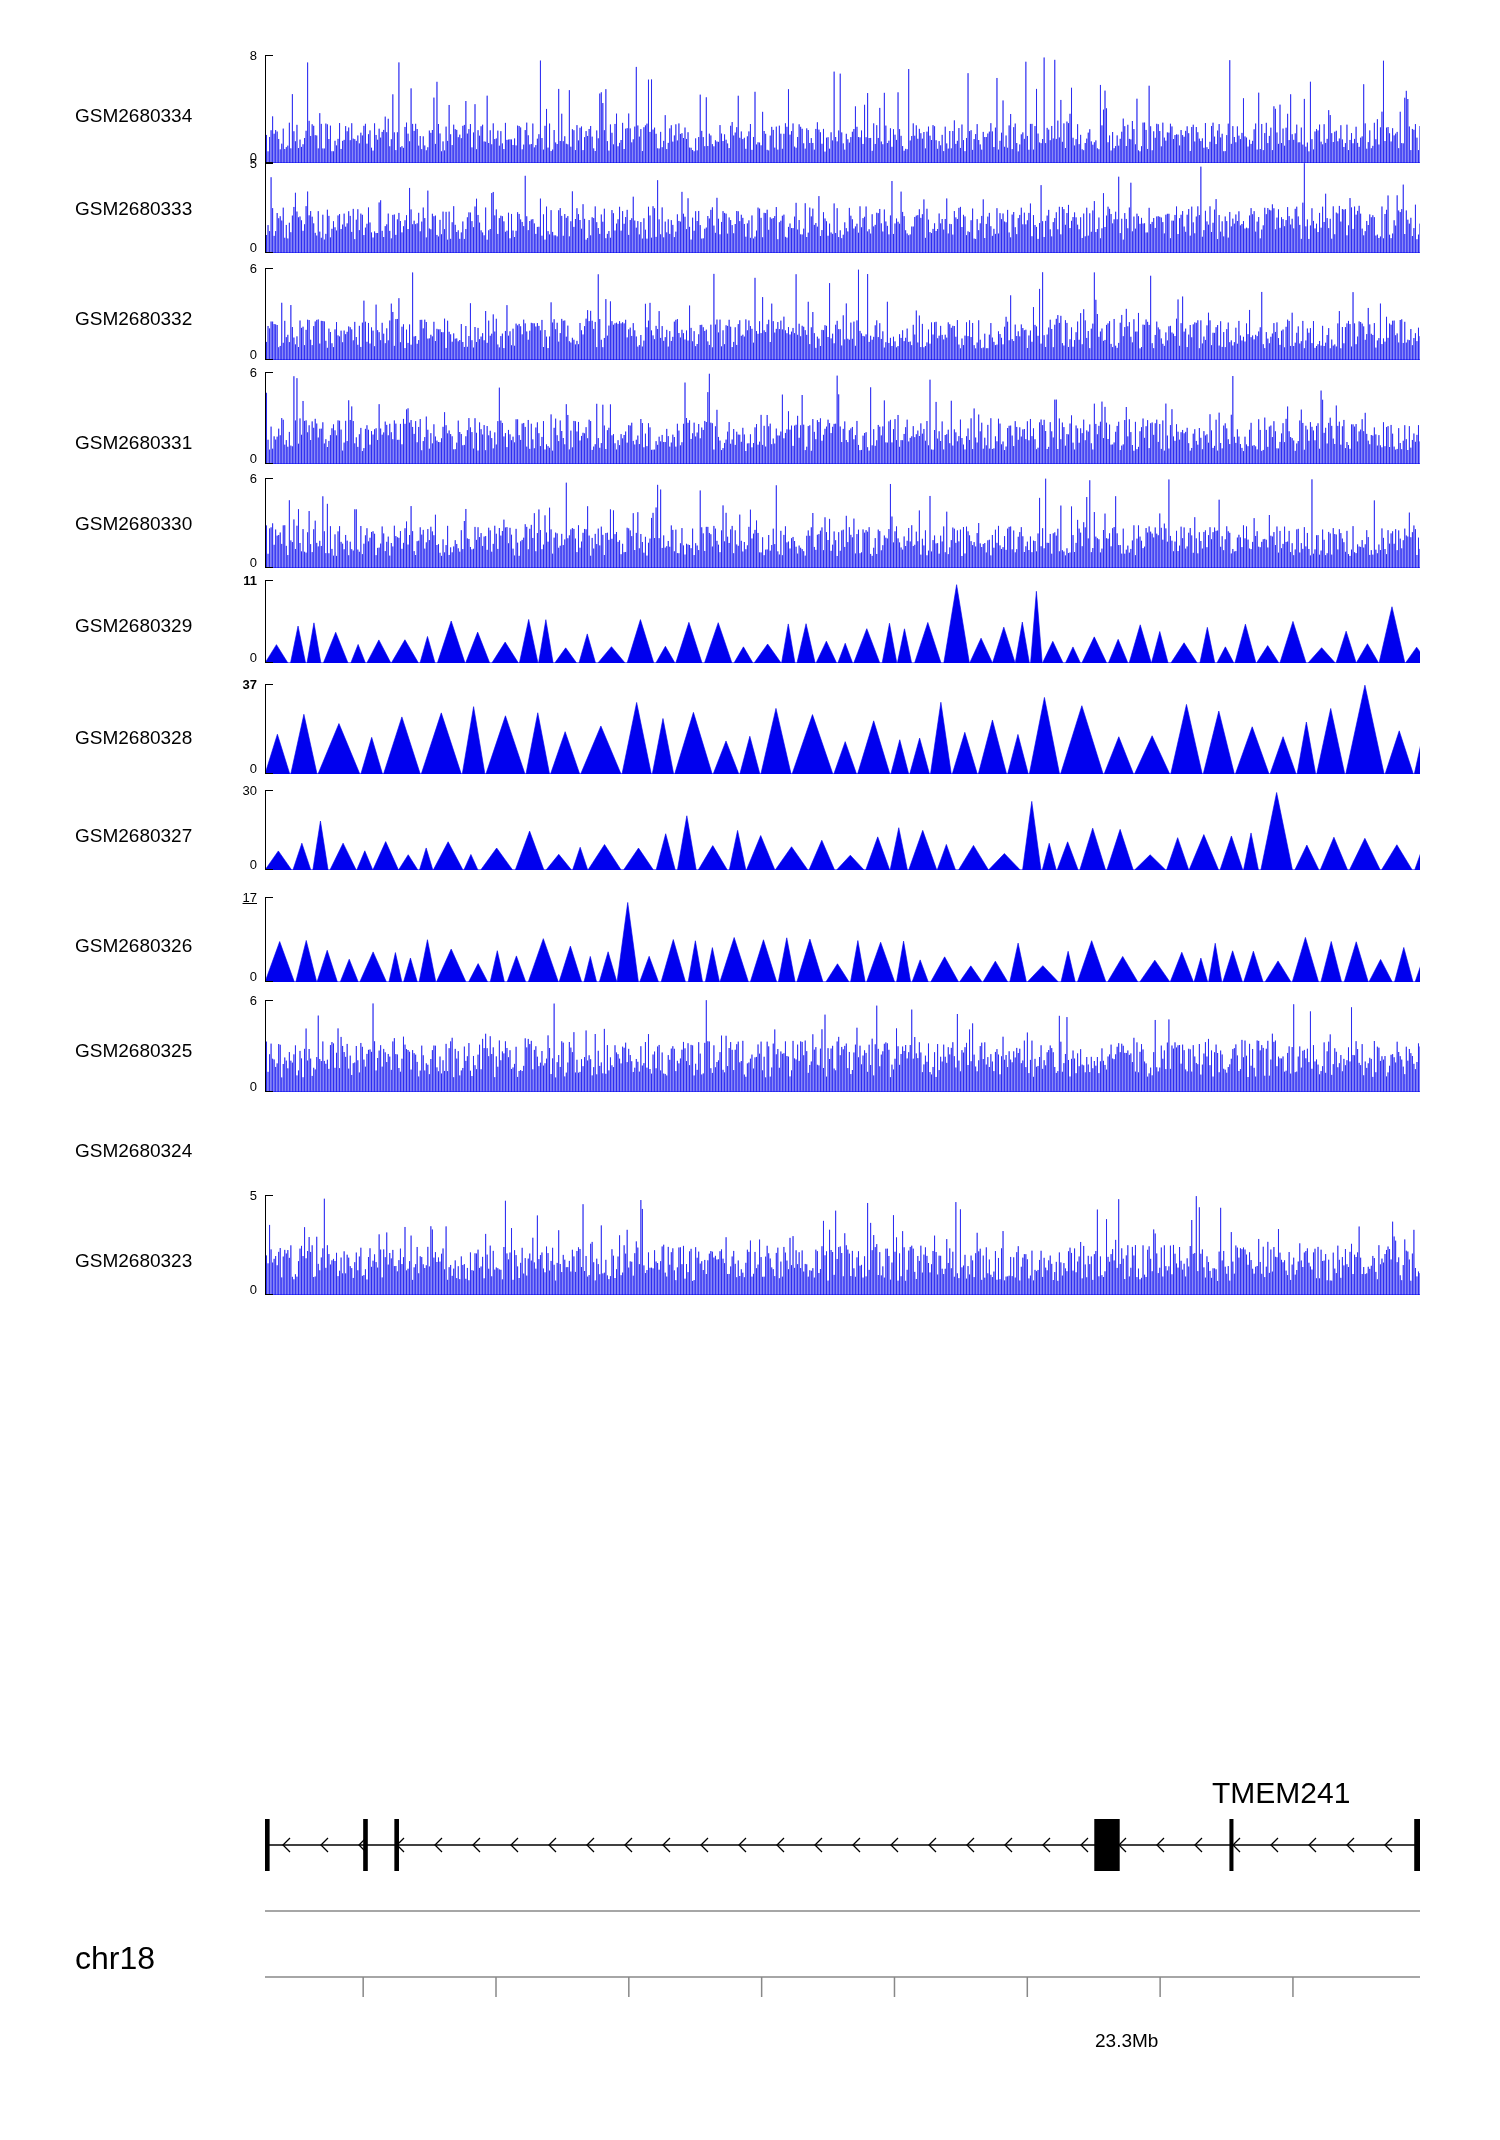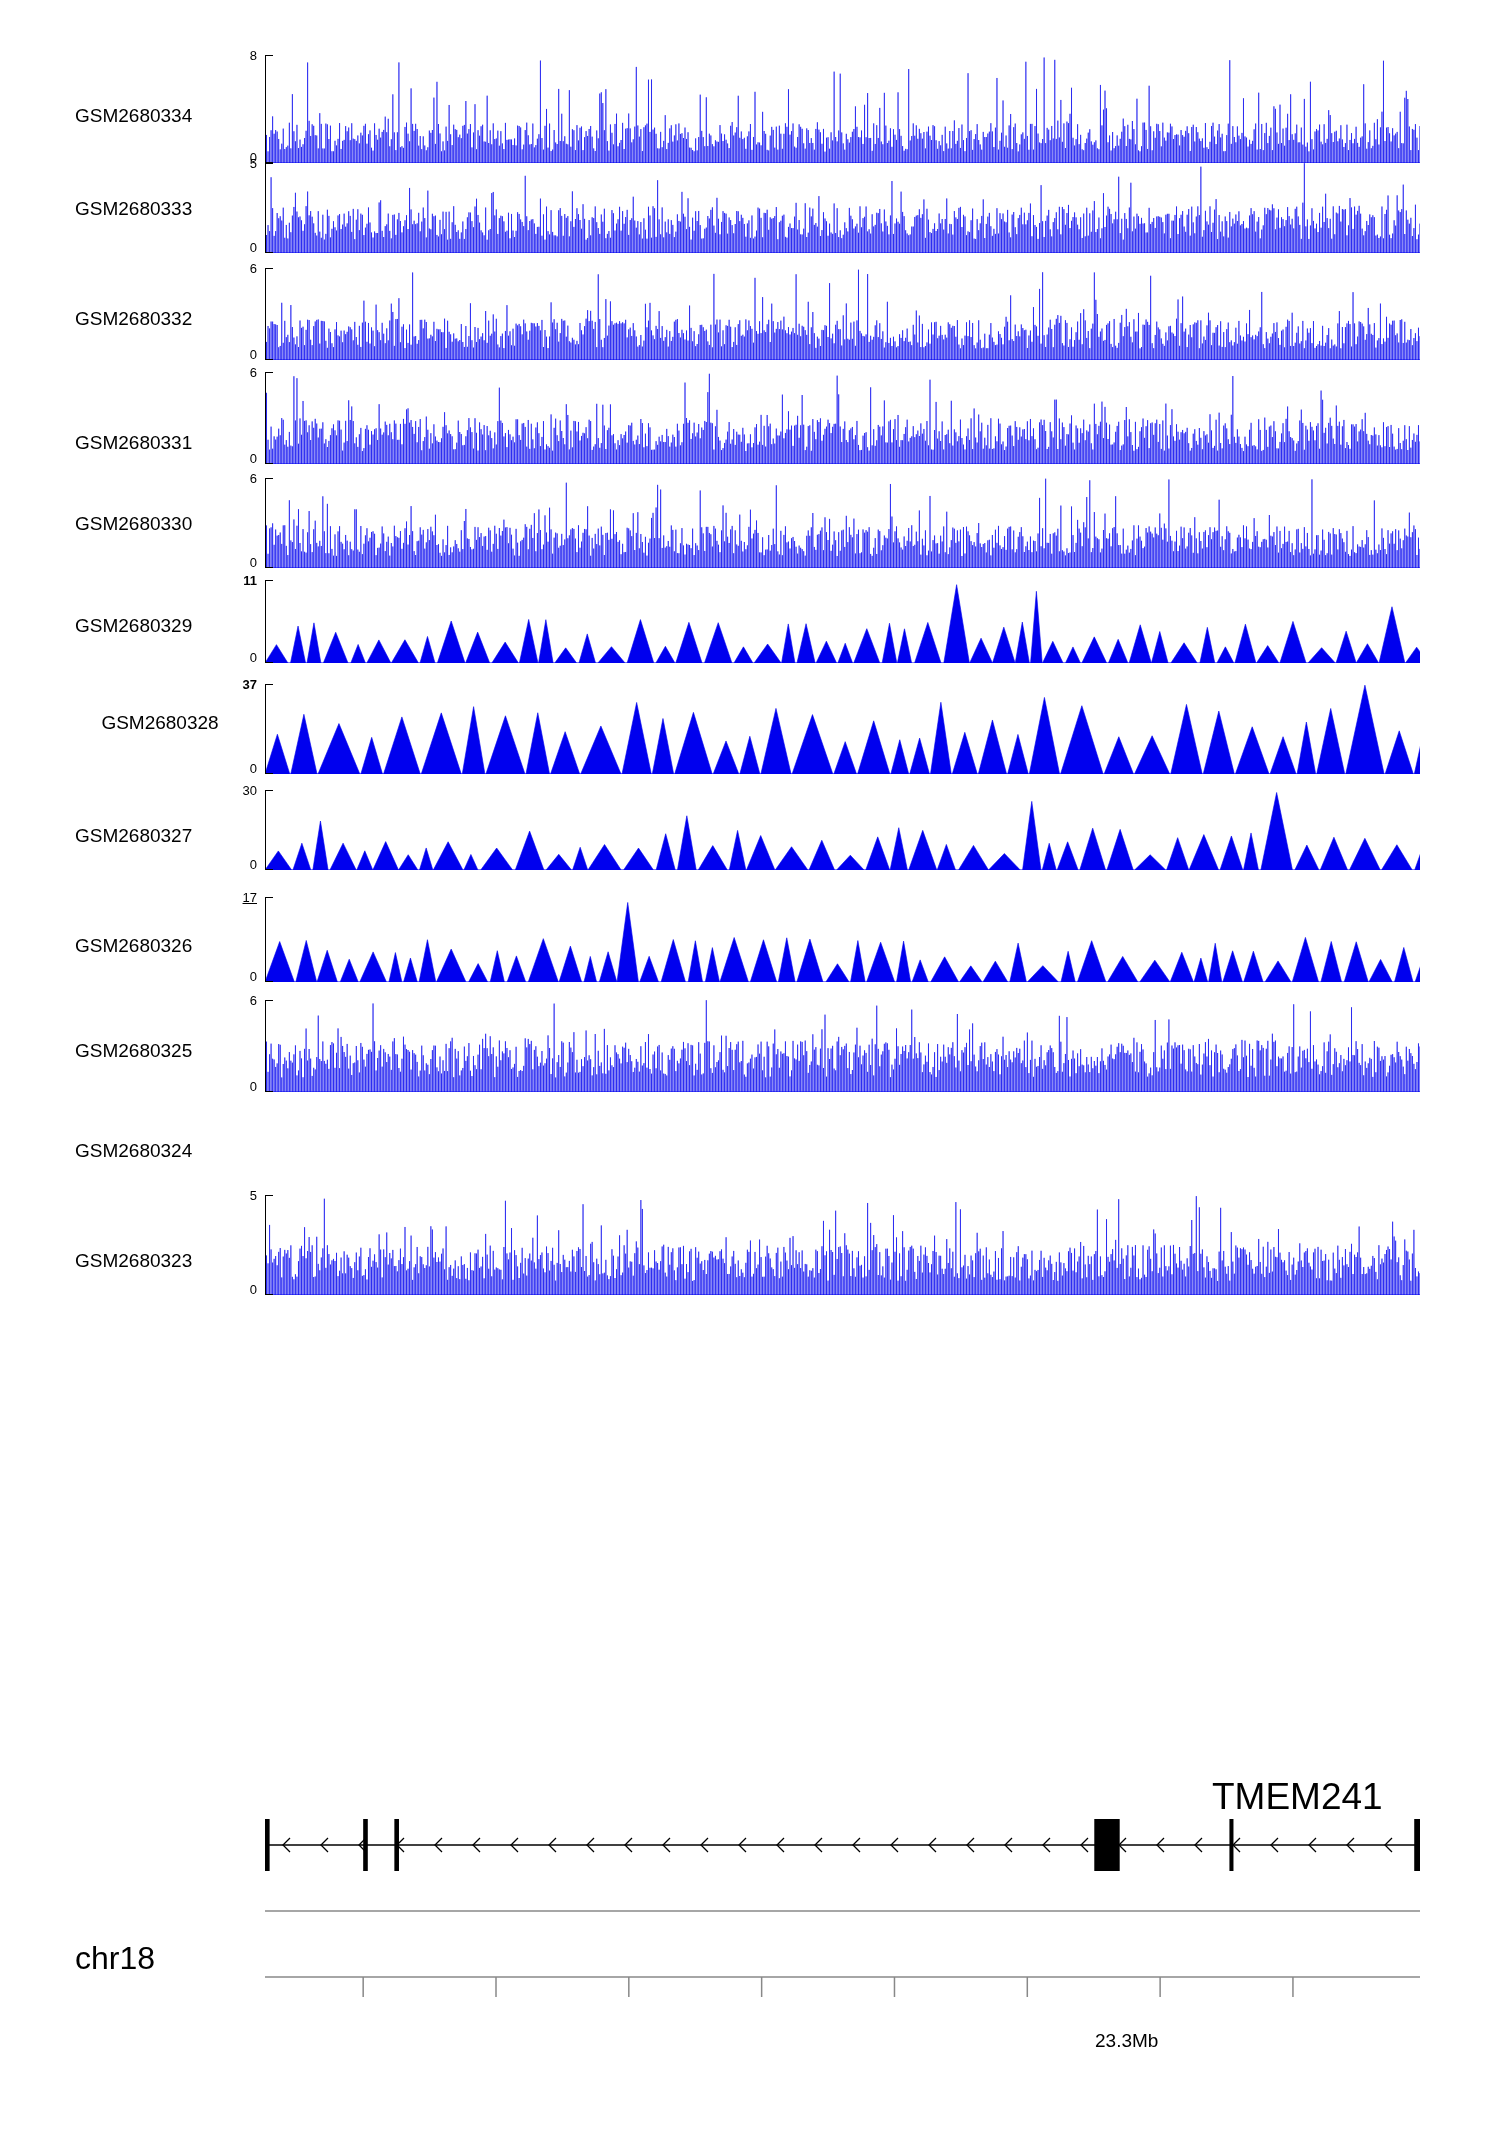--- a/index.html
+++ b/index.html
@@ -56,21 +56,21 @@
     width: 40px;
     line-height: 1;
   }
   .gene-row {
     position: absolute;
     left: 0;
     width: 1500px;
   }
   .gene-name {
     position: absolute;
-    font-size: 37px;
+    font-size: 30px;
     color: #000;
     white-space: nowrap;
   }
   .chrom-label {
     position: absolute;
     font-size: 32px;
     color: #000;
   }
   .ruler-label {
     position: absolute;
@@ -156,21 +156,21 @@
         <div class="track-plot" style="top: 0px; height: 83px;">
           <svg viewBox="0 0 1155 83" preserveAspectRatio="none">
             <path d="M0,83 L0.00,83 L11.45,64.63 L22.90,83 L25.51,83 L33.05,46.03 L40.60,83 L41.99,83 L48.95,42.85 L55.90,83 L58.36,83 L70.69,52.25 L83.01,83 L85.81,83 L93.11,64.43 L100.41,83 L101.83,83 L113.86,59.92 L125.89,83 L126.35,83 L139.91,59.75 L153.47,83 L154.99,83 L162.49,56.44 L170.00,83 L172.38,83 L186.20,41.00 L200.03,83 L200.62,83 L212.66,52.11 L224.71,83 L226.88,83 L240.15,62.12 L253.42,83 L254.39,83 L263.68,39.44 L272.97,83 L273.55,83 L280.85,39.66 L288.14,83 L289.76,83 L300.69,67.85 L311.61,83 L313.98,83 L322.26,53.90 L330.54,83 L332.92,83 L346.47,66.68 L360.02,83 L362.11,83 L375.45,39.59 L388.79,83 L390.87,83 L400.40,66.30 L409.92,83 L410.76,83 L423.91,42.34 L437.05,83 L439.51,83 L453.22,42.67 L466.93,83 L468.99,83 L478.45,66.85 L487.90,83 L489.14,83 L502.63,63.99 L516.13,83 L516.58,83 L523.28,43.92 L529.98,83 L531.98,83 L541.06,43.71 L550.15,83 L551.12,83 L561.36,61.13 L571.59,83 L572.86,83 L580.22,63.24 L587.58,83 L588.77,83 L601.79,48.66 L614.80,83 L617.16,83 L624.48,43.23 L631.81,83 L632.36,83 L639.49,48.81 L646.62,83 L649.59,83 L662.81,42.45 L676.02,83 L678.82,83 L691.61,4.66 L704.40,83 L704.68,83 L716.05,58.16 L727.43,83 L727.50,83 L738.81,47.13 L750.12,83 L750.23,83 L757.31,42.06 L764.38,83 L765.56,83 L771.39,11.29 L777.21,83 L777.55,83 L787.80,61.34 L798.05,83 L800.50,83 L807.97,66.95 L815.44,83 L816.89,83 L829.27,56.86 L841.65,83 L843.43,83 L853.15,59.30 L862.86,83 L864.13,83 L875.21,44.79 L886.30,83 L886.45,83 L894.77,51.51 L903.09,83 L905.92,83 L919.04,62.79 L932.16,83 L934.86,83 L942.34,47.32 L949.81,83 L951.94,83 L960.38,66.87 L968.81,83 L969.88,83 L980.41,44.13 L990.93,83 L991.50,83 L1002.68,65.60 L1013.86,83 L1014.88,83 L1027.98,41.39 L1041.08,83 L1042.99,83 L1056.63,67.68 L1070.27,83 L1071.05,83 L1081.13,51.14 L1091.20,83 L1091.20,83 L1102.43,63.75 L1113.65,83 L1114.06,83 L1126.98,26.73 L1139.90,83 L1140.51,83 L1151.66,67.13 L1162.82,83 L1155,83 Z" fill="#0000ee" stroke="#0000ee" stroke-width="0.6"></path>
             <line x1="0" y1="0.5" x2="8" y2="0.5" stroke="#000" stroke-width="1"></line>
             <line x1="0" y1="82.5" x2="8" y2="82.5" stroke="#000" stroke-width="1"></line>
             <line x1="0.5" y1="0" x2="0.5" y2="83" stroke="#000" stroke-width="1"></line>
           </svg>
         </div>
       </div>
       <div class="track-row" style="top: 684px; height: 90px;">
-        <div class="track-label" style="top: 28px; text-align: center;">GSM2680328</div>
+        <div class="track-label" style="top: 43px;">GSM2680328</div>
         <div class="axis-max" style="top: -6px; font-weight: bold;">37</div>
         <div class="axis-min" style="top: 78px;">0</div>
         <div class="track-plot" style="top: 0px; height: 90px;">
           <svg viewBox="0 0 1155 90" preserveAspectRatio="none">
             <path d="M0,90 L0.00,90 L12.39,50.21 L24.77,90 L25.77,90 L38.90,30.29 L52.03,90 L53.03,90 L73.94,39.54 L94.85,90 L95.85,90 L106.69,53.35 L117.53,90 L118.53,90 L136.89,32.91 L155.25,90 L156.25,90 L176.27,28.87 L196.28,90 L197.28,90 L208.60,22.64 L219.91,90 L220.91,90 L240.44,31.79 L259.97,90 L260.97,90 L272.77,28.74 L284.56,90 L285.56,90 L300.14,47.68 L314.71,90 L315.71,90 L335.87,41.97 L356.02,90 L357.02,90 L371.65,18.44 L386.29,90 L387.29,90 L397.98,34.49 L408.66,90 L409.66,90 L428.43,28.34 L447.19,90 L448.19,90 L461.01,56.96 L473.82,90 L474.82,90 L484.84,52.25 L494.87,90 L495.87,90 L510.98,24.38 L526.10,90 L527.10,90 L547.48,30.59 L567.85,90 L568.85,90 L580.20,57.64 L591.54,90 L592.54,90 L608.69,36.81 L624.84,90 L625.84,90 L634.78,55.74 L643.72,90 L644.72,90 L654.61,54.06 L664.49,90 L665.49,90 L675.89,18.26 L686.28,90 L687.28,90 L699.80,48.32 L712.31,90 L713.31,90 L727.45,35.98 L741.59,90 L742.59,90 L752.95,50.42 L763.30,90 L764.30,90 L779.43,13.42 L794.57,90 L795.57,90 L816.85,21.70 L838.12,90 L839.12,90 L853.81,52.74 L868.50,90 L869.50,90 L887.11,51.78 L904.72,90 L905.72,90 L921.48,20.40 L937.24,90 L938.24,90 L953.80,27.04 L969.37,90 L970.37,90 L987.20,42.78 L1004.04,90 L1005.04,90 L1018.06,52.70 L1031.07,90 L1032.07,90 L1041.37,38.03 L1050.68,90 L1051.68,90 L1065.71,24.48 L1079.75,90 L1080.75,90 L1099.93,1.15 L1119.11,90 L1120.11,90 L1134.22,46.83 L1148.32,90 L1149.32,90 L1164.69,19.47 L1180.06,90 L1155,90 Z" fill="#0000ee" stroke="#0000ee" stroke-width="0.6"></path>
             <line x1="0" y1="0.5" x2="8" y2="0.5" stroke="#000" stroke-width="1"></line>
             <line x1="0" y1="89.5" x2="8" y2="89.5" stroke="#000" stroke-width="1"></line>
             <line x1="0.5" y1="0" x2="0.5" y2="90" stroke="#000" stroke-width="1"></line>
           </svg>
         </div>

